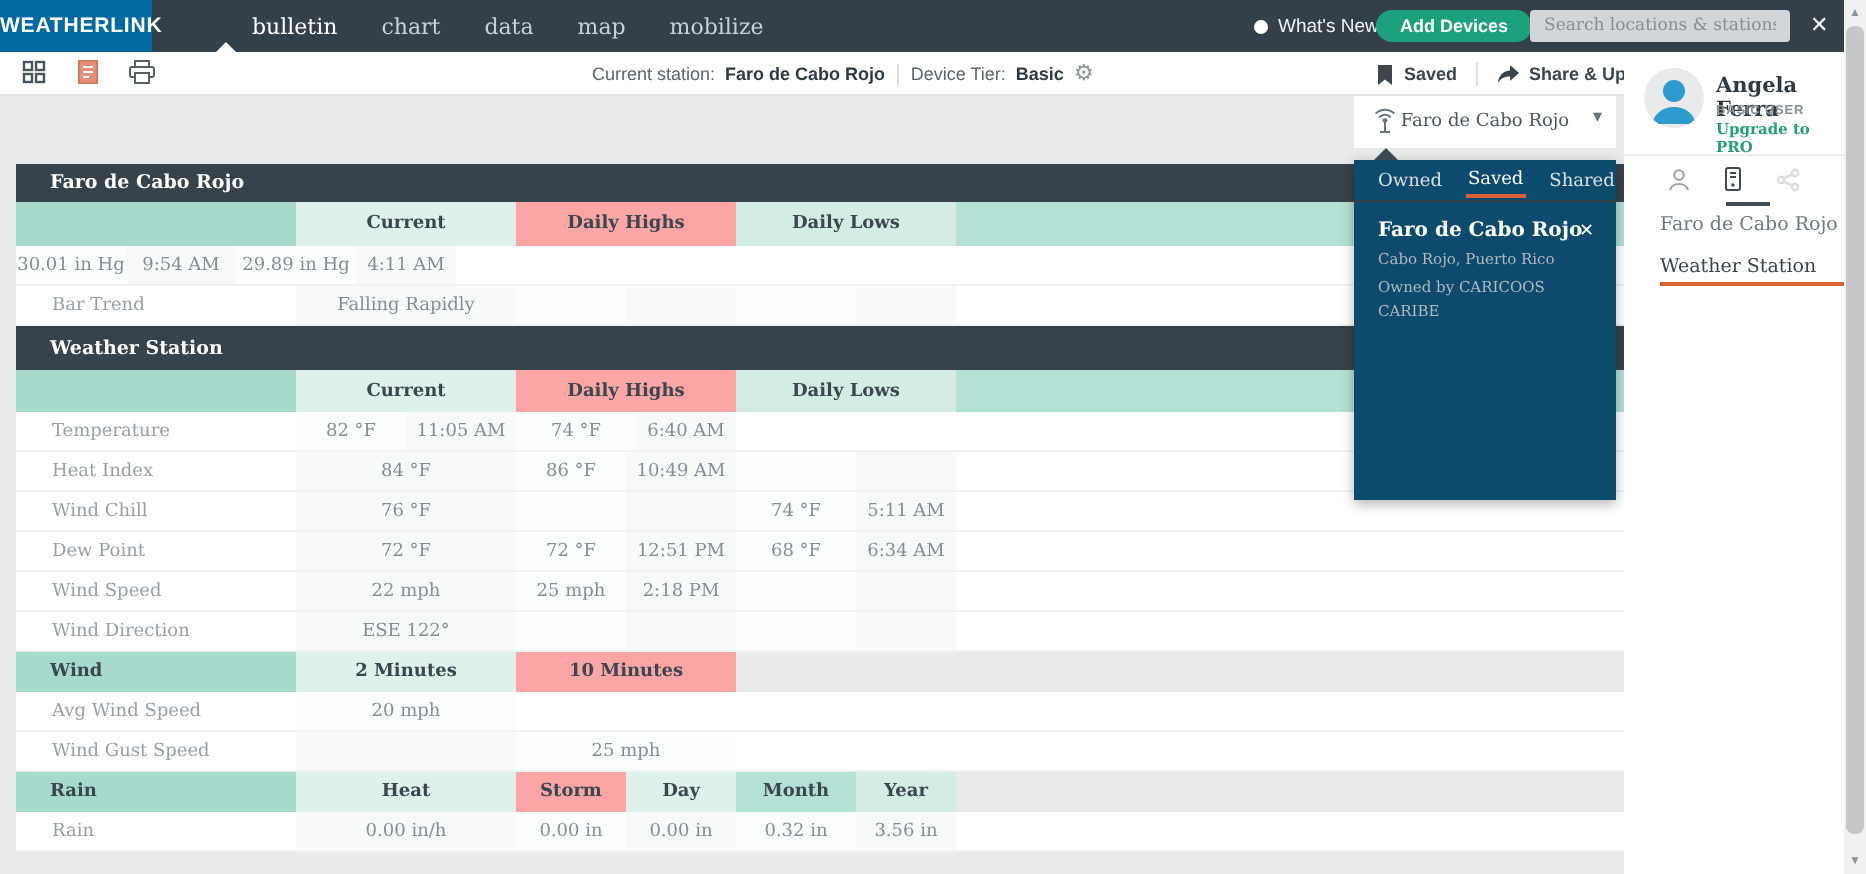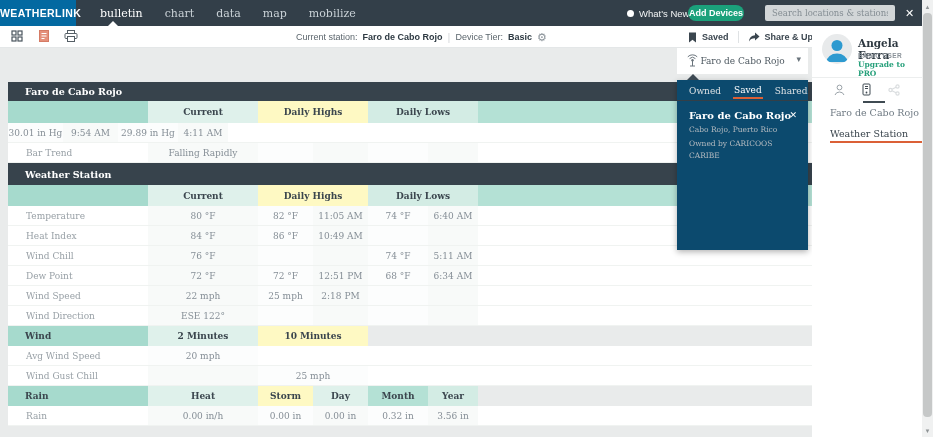--- a/index.html
+++ b/index.html
@@ -7,27 +7,27 @@
   body { font-family:"DejaVu Serif", serif; background:#e9ebeb; position:relative; }
   #app { position:absolute; inset:0; width:933px; height:437px; overflow:hidden; }
 
   
   .topnav { position:absolute; left:0; top:0; width:933px; height:26px; background:#333f49; }
   .logo { position:absolute; left:0; top:0; width:76px; height:26px; background:#0369a1; color:#fff;
           font-family:"Liberation Sans",sans-serif; font-weight:bold; font-size:10.5px; letter-spacing:.4px;
           line-height:26px; text-align:center; }
   .navitems { position:absolute; left:100px; top:0; height:26px; display:flex; gap:22px; align-items:center; }
   .navitem { font-size:11px; color:#c9d1d6; cursor:pointer; }
-  .navitem.active { color:#fff; }
+  .navitem.active { color:#fff;margin-left:26px; }
   .nav-notch { position:absolute; left:108px; top:21px; width:0; height:0;
                border-left:5px solid transparent; border-right:5px solid transparent; border-bottom:5px solid #ffffff; }
   .whatsnew { position:absolute; left:627px; top:0; height:26px; display:flex; align-items:center; gap:5px;
               color:#f2f4f5; font-size:9.5px; font-family:"Liberation Sans",sans-serif; cursor:pointer; }
   .wn-dot { width:7px; height:7px; border-radius:50%; background:#ffffff; }
-  .adddev { position:absolute; left:688px; top:5px; height:16px; padding:0 1px; border-radius:9px; background:#1ba17b;
+  .adddev { position:absolute; left:688px; top:5px; height:16px; padding:0 12px; border-radius:9px; background:#1ba17b;
             color:#fff; font-family:"Liberation Sans",sans-serif; font-weight:bold; font-size:9px; line-height:16px; cursor:pointer; }
   .navsearch { position:absolute; left:765px; top:5px; width:130px; height:16px; background:#d2d6d8; border:none; border-radius:2px;
                font-family:"DejaVu Serif",serif; font-size:8.5px; color:#5c666d; padding:0 7px; }
   .navsearch::placeholder { color:#848d93; }
   .navclose { position:absolute; left:905px; top:0; height:26px; line-height:26px; color:#fff; font-size:11px;
               font-family:"Liberation Sans",sans-serif; cursor:pointer; }
 
   
   .toolbar { position:absolute; left:0; top:26px; width:933px; height:22px; background:#ffffff; border-bottom:1px solid #e4e7e8; }
   .tb-icons { position:absolute; left:10px; top:3px; display:flex; gap:13px; align-items:center; }
@@ -46,21 +46,21 @@
   .twrap { position:absolute; left:8px; top:82px; width:804px; }
   .sbar { background:#37434c; color:#fff; font-weight:bold; font-size:9.5px; display:flex; align-items:center; padding-left:17px; }
   .sbar1 { height:19px; } .sbar2 { height:22px; }
   .hdr { display:flex; font-weight:bold; color:#3b464e; }
   .hdr > div { display:flex; align-items:center; justify-content:center; font-size:9px; }
   .hdr1 { height:22px; } .hdr2 { height:21px; } .hdr3 { height:20px; }
   .cl { width:140px; } .c1 { width:110px; } .c2 { width:55px; } .c3 { width:55px; }
   .c4 { width:60px; } .c5 { width:50px; } .cw { width:110px; } .cr { flex:1; }
   .hm-dark  { background:#a6dacd; }
   .hm-light { background:#dff1eb; }
-  .hm-mid   { background:#fef9c3; }
+  .hm-mid   { background:#fca5a5; }
   .hm-mid2  { background:#d3ece4; }
   .hm-rest  { background:#b4e1d5; }
   .hdr .cl { justify-content:flex-start; padding-left:17px; }
   .row { display:flex; height:20px; background:#fff; border-bottom:1px solid #f0f3f1; font-size:9px; color:#858e96; }
   .row > div { display:flex; align-items:center; justify-content:center; }
   .row .cl { justify-content:flex-start; padding-left:18px; color:#98a0a6; }
   .row .c1, .row .c3, .row .c5 { background:#f8faf9; }
   .row .c2, .row .c4 { background:#fcfdfd; }
   .row .cw3 { width:110px; background:#fcfdfd; }
 
@@ -215,21 +215,20 @@
     <div class="hdr hdr2">
       <div class="cl hm-dark"></div>
       <div class="c1 hm-light">Current</div>
       <div class="cw hm-mid">Daily Highs</div>
       <div class="cw hm-mid2">Daily Lows</div>
       <div class="cr hm-rest"></div>
     </div>
 
     <div class="row">
       <div class="cl">Temperature</div>
-      <div class="c1">80 °F</div>
       <div class="c2">82 °F</div>
       <div class="c3">11:05 AM</div>
       <div class="c4">74 °F</div>
       <div class="c5">6:40 AM</div>
       <div class="cr"></div>
     </div>
     <div class="row">
       <div class="cl">Heat Index</div>
       <div class="c1">84 °F</div>
       <div class="c2">86 °F</div>
@@ -280,21 +279,21 @@
       <div class="c1 hm-light">2 Minutes</div>
       <div class="cw hm-mid">10 Minutes</div>
       <div class="cr"></div>
     </div>
     <div class="row">
       <div class="cl">Avg Wind Speed</div>
       <div class="cw3">20 mph</div>
       <div class="cr"></div>
     </div>
     <div class="row">
-      <div class="cl">Wind Gust Chill</div>
+      <div class="cl">Wind Gust Speed</div>
       <div class="c1"></div>
       <div class="cw3">25 mph</div>
       <div class="cr"></div>
     </div>
 
     <div class="hdr hdr3">
       <div class="cl hm-dark">Rain</div>
       <div class="c1 hm-light">Heat</div>
       <div class="c2 hm-mid">Storm</div>
       <div class="c3 hm-light">Day</div>

